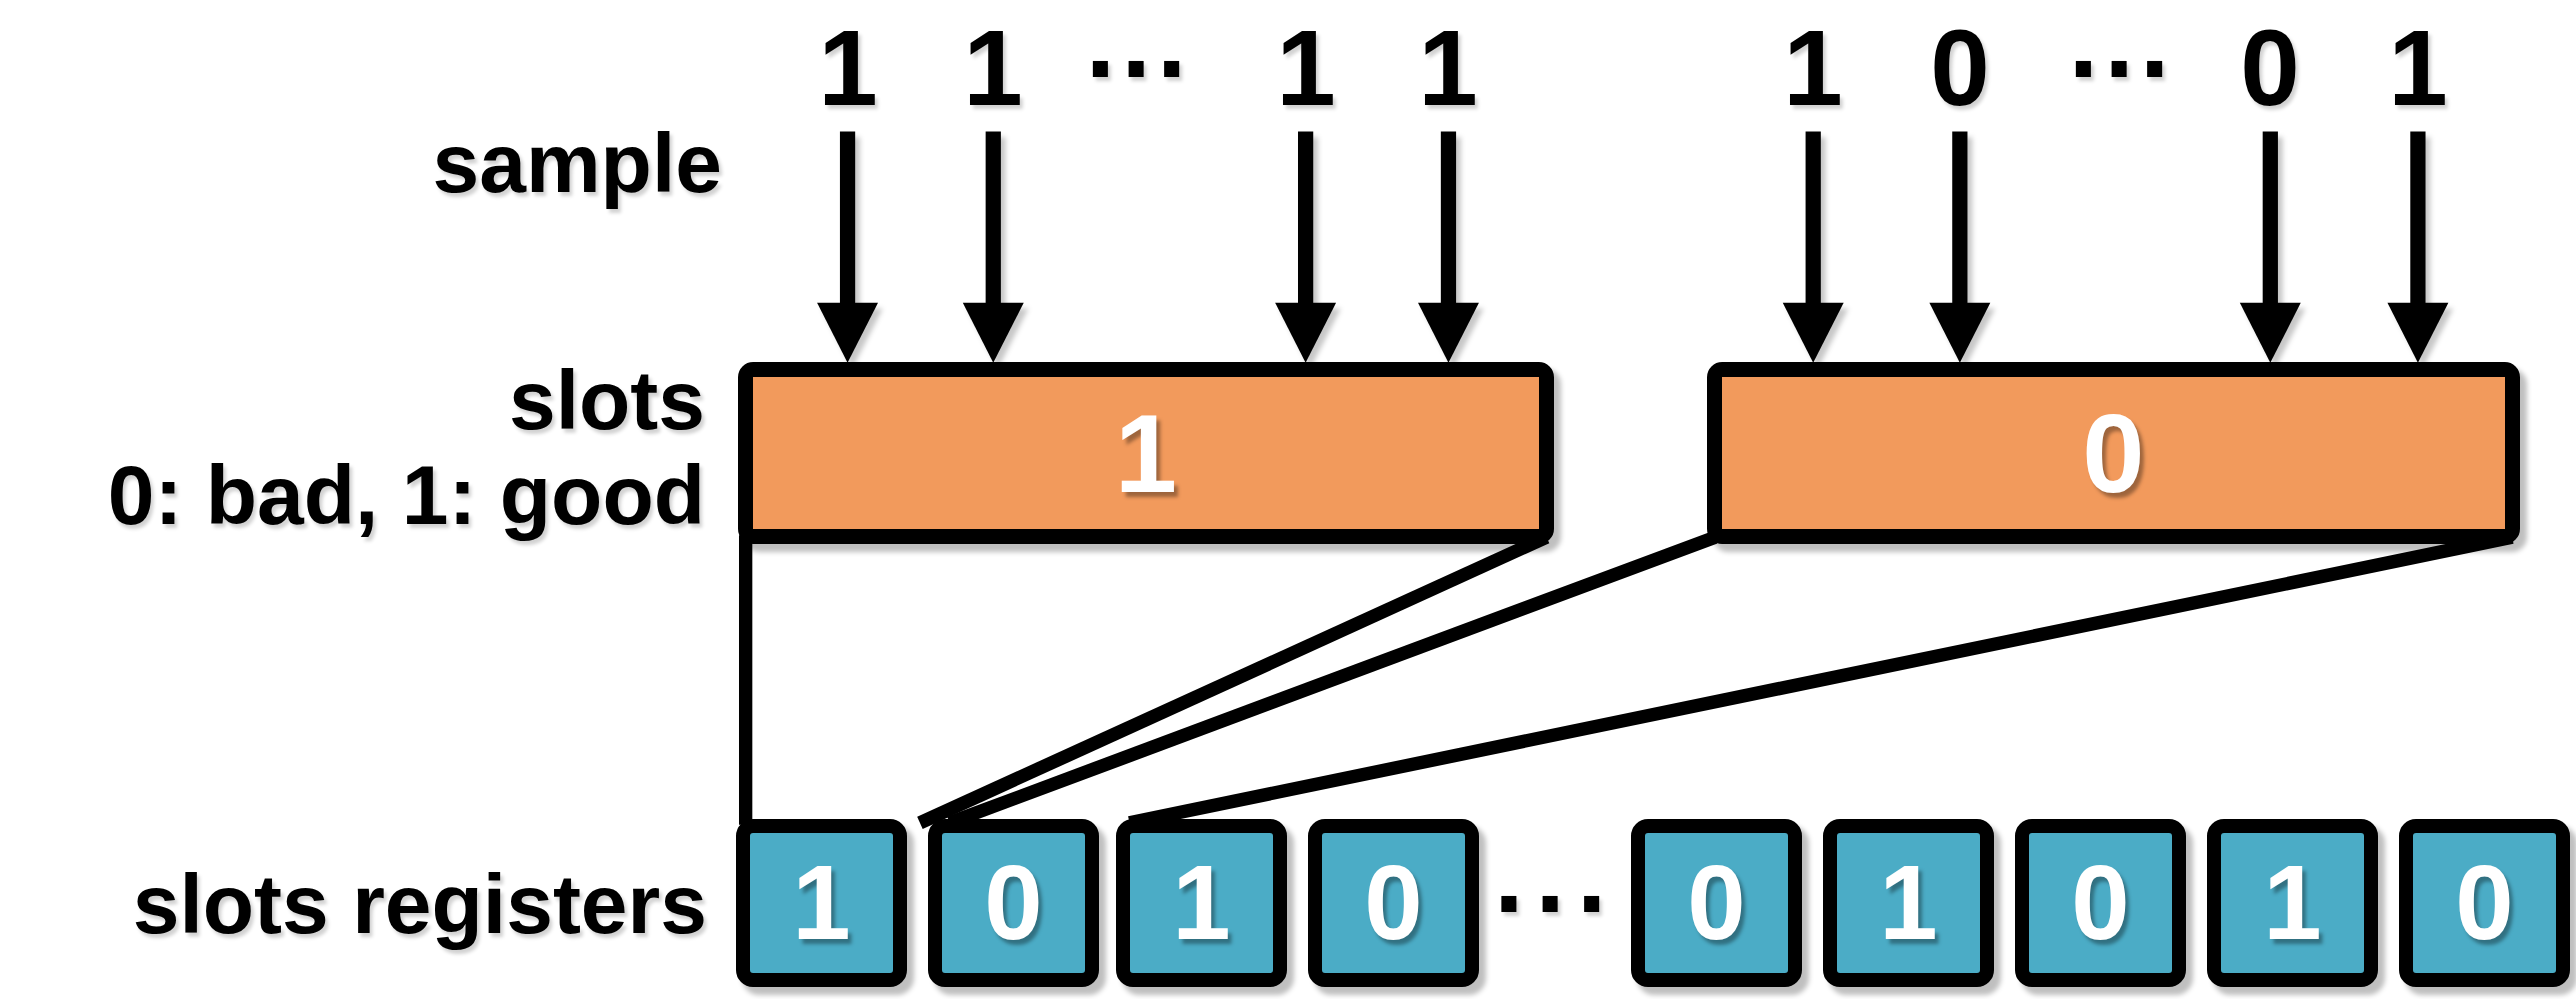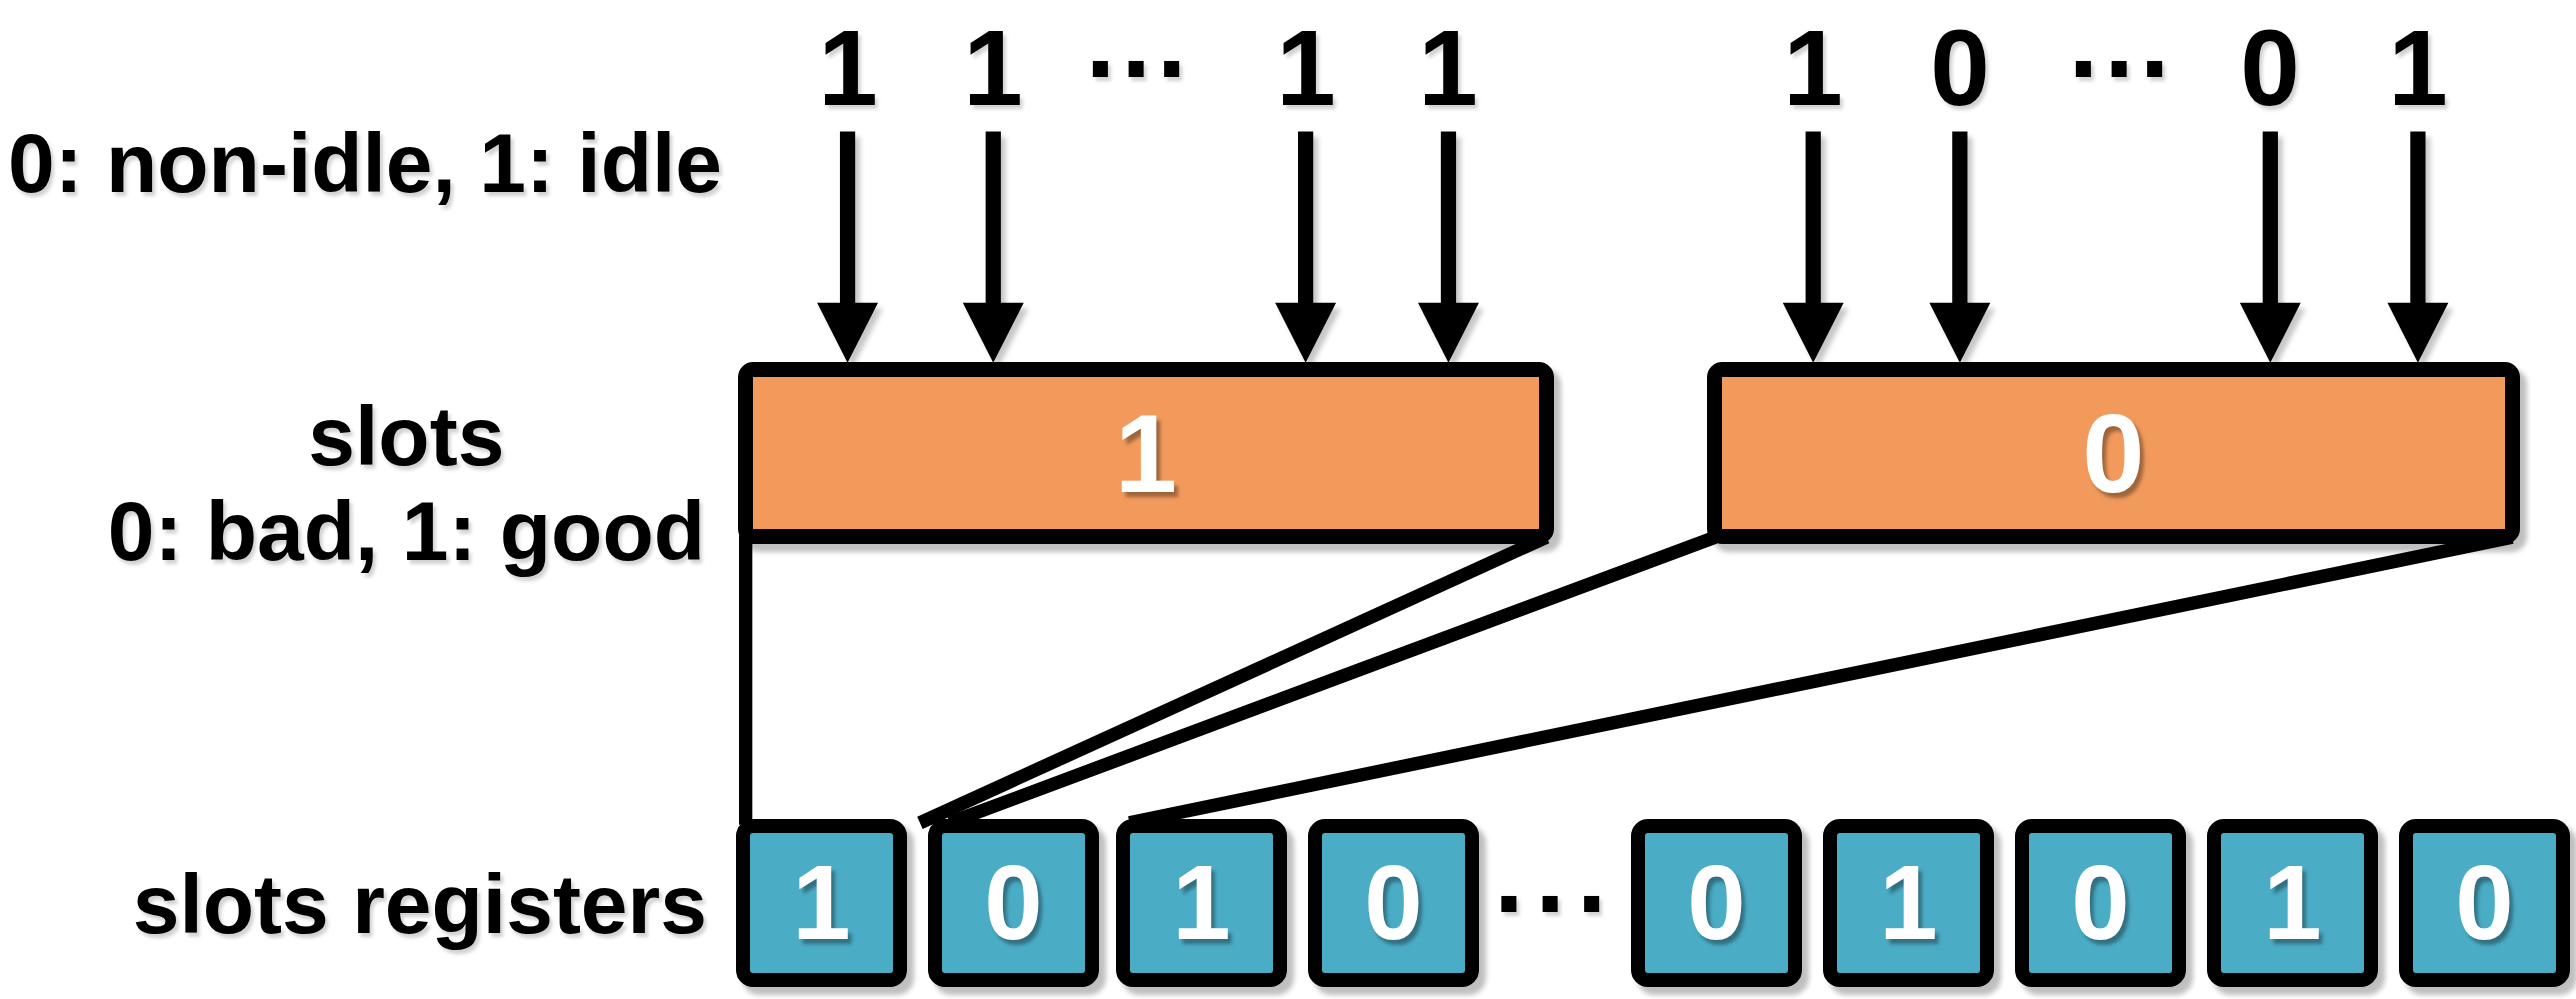--- a/index.html
+++ b/index.html
@@ -106,24 +106,24 @@
 
     <g>
       <line x1="783" y1="562" x2="783" y2="866" stroke="#000" stroke-width="14"></line>
       <line x1="1624" y1="564" x2="966" y2="864" stroke="#000" stroke-width="14"></line>
       <line x1="1801" y1="564" x2="997" y2="864" stroke="#000" stroke-width="14"></line>
       <line x1="2638" y1="564" x2="1186" y2="864" stroke="#000" stroke-width="14"></line>
     </g>
   </svg>
 
   <div class="side-label" style="top:116px; right:1854px;">
-    <div>0: non-idle, 1: idle</div>
+    <div>sample</div>
   </div>
 
-  <div class="side-label" style="top:389px; right:1871px;text-align:center;">
+  <div class="side-label" style="top:353px; right:1871px;">
     <div>slots</div>
     <div>0: bad, 1: good</div>
   </div>
 
   <div class="side-label" style="top:857px; right:1869px;">slots registers</div>
 
   <span class="bit" style="left:848px;  top:15.2px;">1</span>
   <span class="bit" style="left:993px; top:15.2px;">1</span>
   <span class="bit" style="left:1139px; top:15.2px;">···</span>
   <span class="bit" style="left:1306px; top:15.2px;">1</span>

